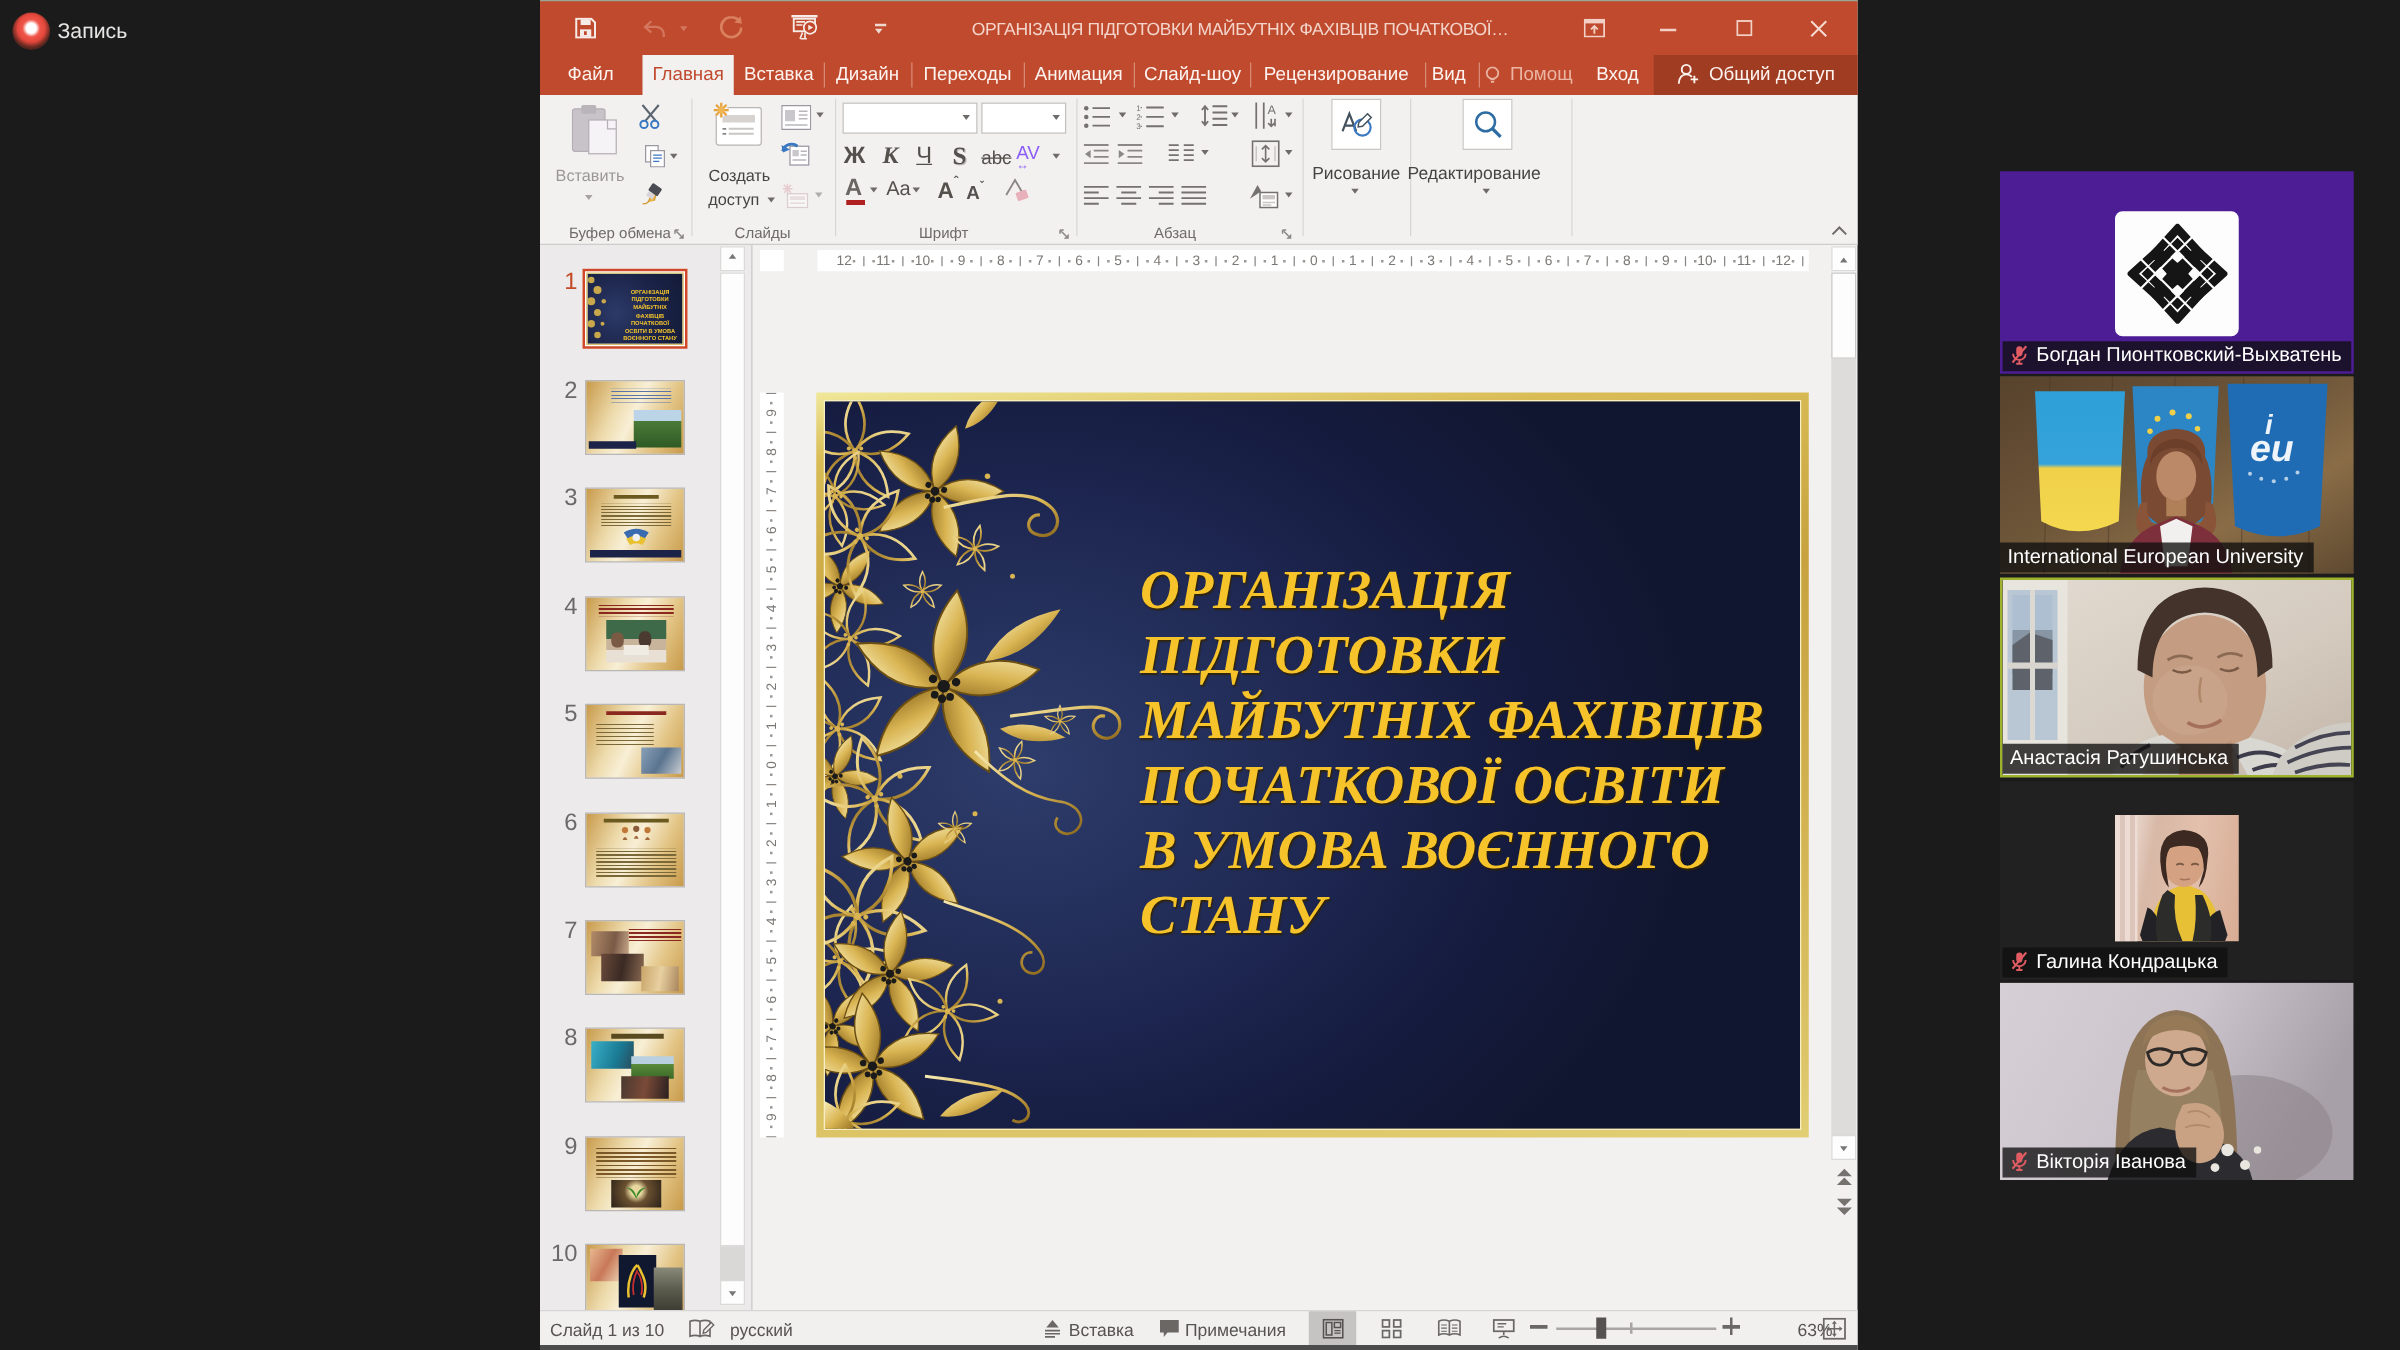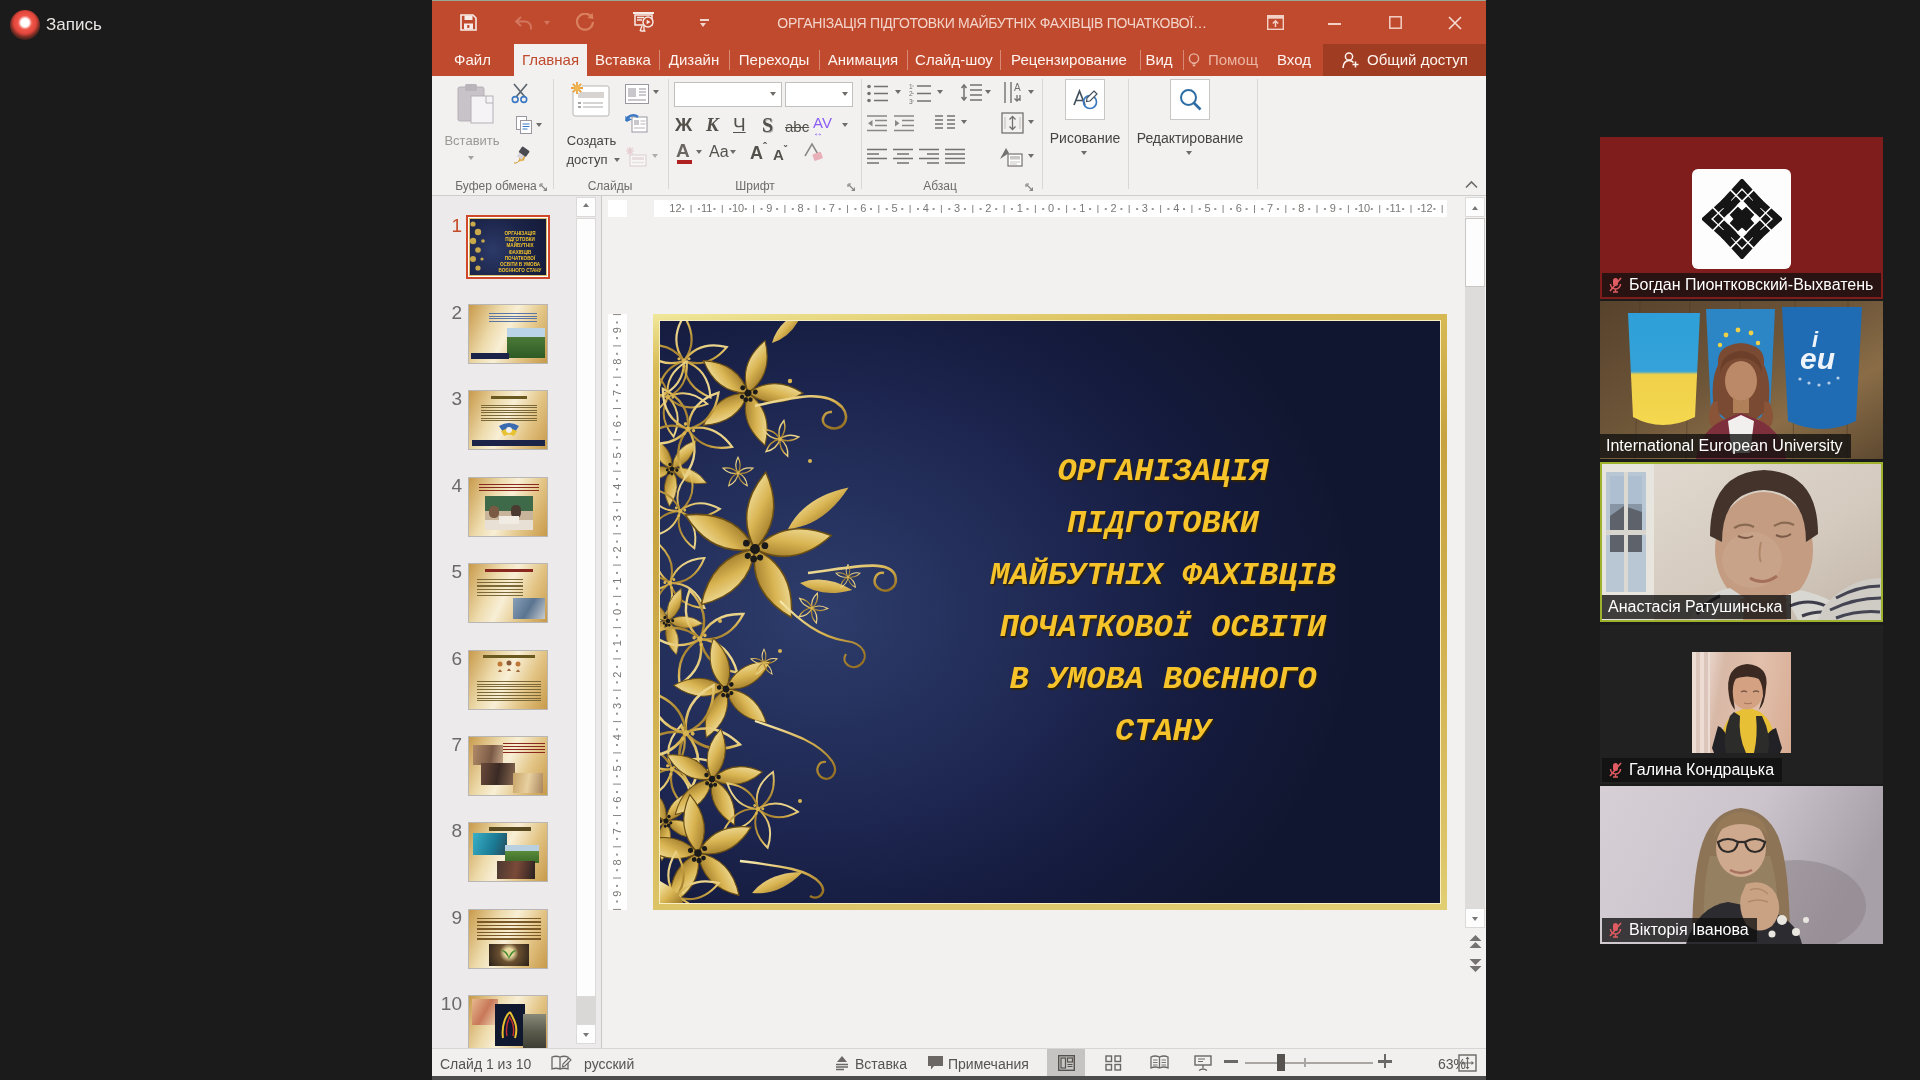--- a/index.html
+++ b/index.html
@@ -299,21 +299,21 @@
         <path d="M21 3 l3 3 -7 7 -3.5 0.5 0.5 -3.5z" fill="#fff" stroke="#44525e" stroke-width="1.2"></path>
       </svg>
   <div class="btext" style="left:613px;top:54px;width:80px;text-align:center;font-size:14px">Рисование</div>
   <span class="caret" style="left:649px;top:75px"></span>
   <div class="gsep" style="left:696px"></div>
   <div class="abs" style="left:738px;top:3px;width:40px;height:41px;background:#fff;border:1px solid #c9c7c5"></div>
   <svg class="abs" style="left:747px;top:12px" width="23" height="23" viewBox="0 0 23 23">
         <circle cx="9.5" cy="9.5" r="7.5" fill="none" stroke="#2e6da4" stroke-width="2"></circle>
         <path d="M15 15 21.5 21.5" stroke="#2e6da4" stroke-width="2.6"></path>
       </svg>
-  <div class="btext" style="left:694px;top:54px;width:128px;text-align:center;font-size:14px">Редактирование</div>
+  <div class="btext" style="left:694px;top:54px;width:128px;font-size:14px">Редактирование</div>
   <span class="caret" style="left:754px;top:75px"></span>
   <div class="gsep" style="left:825px"></div>
   <svg class="abs" style="left:1033px;top:104px" width="13" height="9" viewBox="0 0 13 9">
         <path d="M1 7.5 6.5 2 12 7.5" fill="none" stroke="#6e6b68" stroke-width="1.6"></path>
       </svg>
 </div>
 <div class="lpanel"></div>
 <div class="pdivider"></div>
 <div class="thumbnum" style="top:215px;color:#c44a28">1</div>
 <div class="thumbnum" style="top:302px">2</div>
@@ -701,21 +701,21 @@
       <path d="M80 540 C120 545 148 548 160 562 C168 572 158 580 150 575" fill="none" stroke="url(#gp)" stroke-width="2.4"></path>
       <use href="#leaf" transform="translate(92,572) rotate(-6) scale(1.2)" fill="url(#gp)"></use>
       <use href="#fline" transform="translate(16,576) scale(0.9)"></use>
       <path d="M0 560 Q20 570 24 584 L0 584Z" fill="url(#gp)"></path>
       <circle cx="130" cy="60" r="2.2" fill="#d9b452"></circle>
           <circle cx="150" cy="140" r="2" fill="#d9b452"></circle>
           <circle cx="120" cy="330" r="2" fill="#d9b452"></circle>
           <circle cx="140" cy="480" r="2" fill="#d9b452"></circle>
           <circle cx="60" cy="300" r="2" fill="#d9b452"></circle>
     </svg>
-    <div class="abs" style="left:252px;top:125px;width:502px;text-align:center;font-family:Liberation Mono, monospace;font-weight:bold;font-style:italic;font-size:32px;line-height:52px;color:#f6c32b;text-shadow:1px 2px 1px rgba(50,35,0,0.85)">ОРГАНІЗАЦІЯ<br>ПІДГОТОВКИ<br>МАЙБУТНІХ ФАХІВЦІВ<br>ПОЧАТКОВОЇ ОСВІТИ<br>В УМОВА ВОЄННОГО<br>СТАНУ</div>
+    <div class="abs" style="left:252px;top:125px;width:502px;font-family:Liberation Serif, serif;font-weight:bold;font-style:italic;font-size:44px;line-height:52px;color:#f6c32b;text-shadow:1px 2px 1px rgba(50,35,0,0.85)">ОРГАНІЗАЦІЯ<br>ПІДГОТОВКИ<br>МАЙБУТНІХ ФАХІВЦІВ<br>ПОЧАТКОВОЇ ОСВІТИ<br>В УМОВА ВОЄННОГО<br>СТАНУ</div>
   </div>
 </div>
 
 <div class="abs" style="left:1033px;top:197px;width:20px;height:20px;background:#fdfdfd;border:1px solid #dcdad8">
       <span class="caret" style="left:6px;top:8px;border-top-color:#777;transform:rotate(180deg)"></span>
     </div>
 <div class="abs" style="left:1033px;top:218px;width:20px;height:69px;background:#fdfdfd;border:1px solid #c9c7c5"></div>
 <div class="abs" style="left:1033px;top:287px;width:20px;height:621px;background:#dedcdb"></div>
 <div class="abs" style="left:1033px;top:908px;width:20px;height:20px;background:#fdfdfd;border:1px solid #dcdad8">
       <span class="caret" style="left:6px;top:8px;border-top-color:#777"></span>
@@ -775,21 +775,21 @@
   <div class="abs" style="left:1006px;top:7px">63%</div>
   <svg class="abs" style="left:1026px;top:5px" width="19" height="18" viewBox="0 0 19 18">
         <rect x="1" y="1" width="17" height="16" fill="none" stroke="#6a6764" stroke-width="1.4"></rect>
         <path d="M9.5 4v10M4.5 9h10" stroke="#6a6764" stroke-width="1.2"></path>
         <path d="M9.5 2.5 11.5 5h-4zM9.5 15.5 11.5 13h-4zM3 9 5.5 7v4zM16 9 13.5 7v4z" fill="#6a6764"></path>
       </svg>
 </div>
 <div class="sbar-b"></div>
 </div>
 
-<div class="tile" style="top:137px;height:162px;background:#7f1d1d">
+<div class="tile" style="top:137px;height:162px;background:#4c1d95">
   <div class="abs" style="left:92px;top:32px;width:99px;height:100px;background:#fdfdfd;border-radius:6px"></div>
   <svg class="abs" style="left:102px;top:42px" width="80" height="80" viewBox="0 0 100 100">
     <g fill="none" stroke="#151515" stroke-width="8.5">
       <path d="M50 5 L70 27 L50 45 L30 27 Z"></path>
       <path d="M95 50 L73 70 L55 50 L73 30 Z"></path>
       <path d="M50 95 L30 73 L50 55 L70 73 Z"></path>
       <path d="M5 50 L27 30 L45 50 L27 70 Z"></path>
     </g>
     <path d="M50 20 L80 50 L50 80 L20 50 Z" fill="none" stroke="#151515" stroke-width="8.5"></path>
     <path d="M50 39 L61 50 L50 61 L39 50 Z" fill="#151515"></path>

